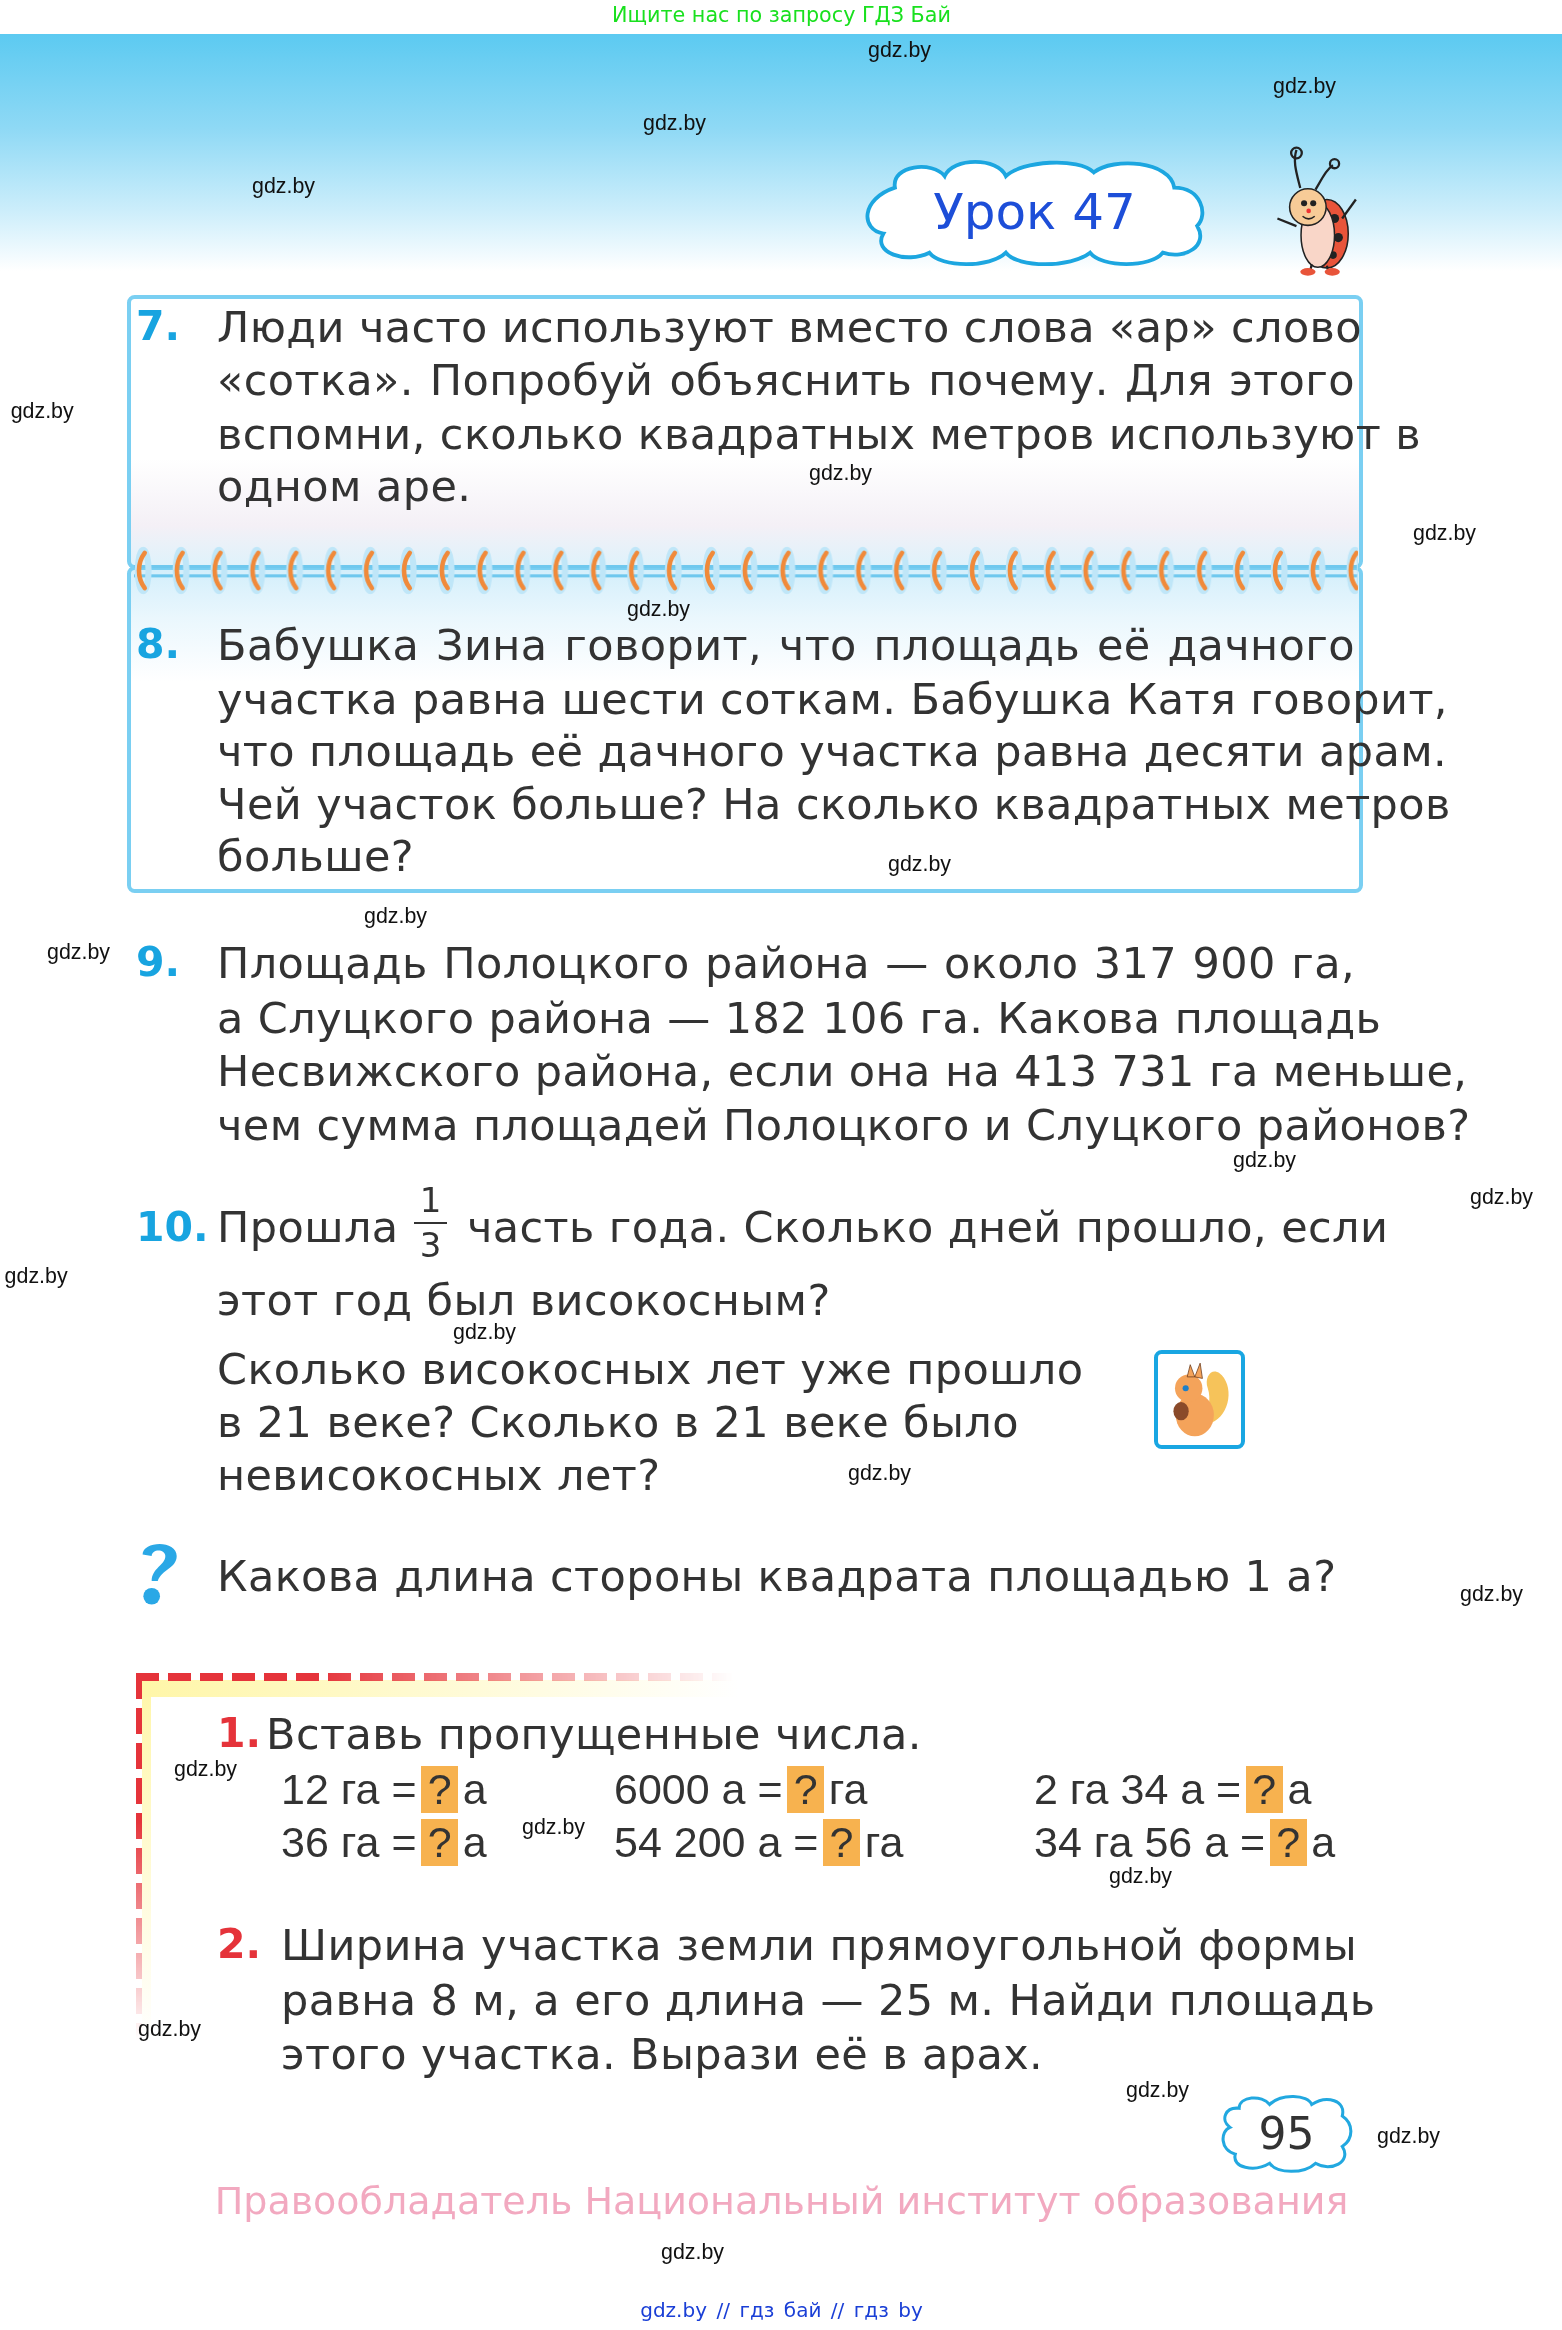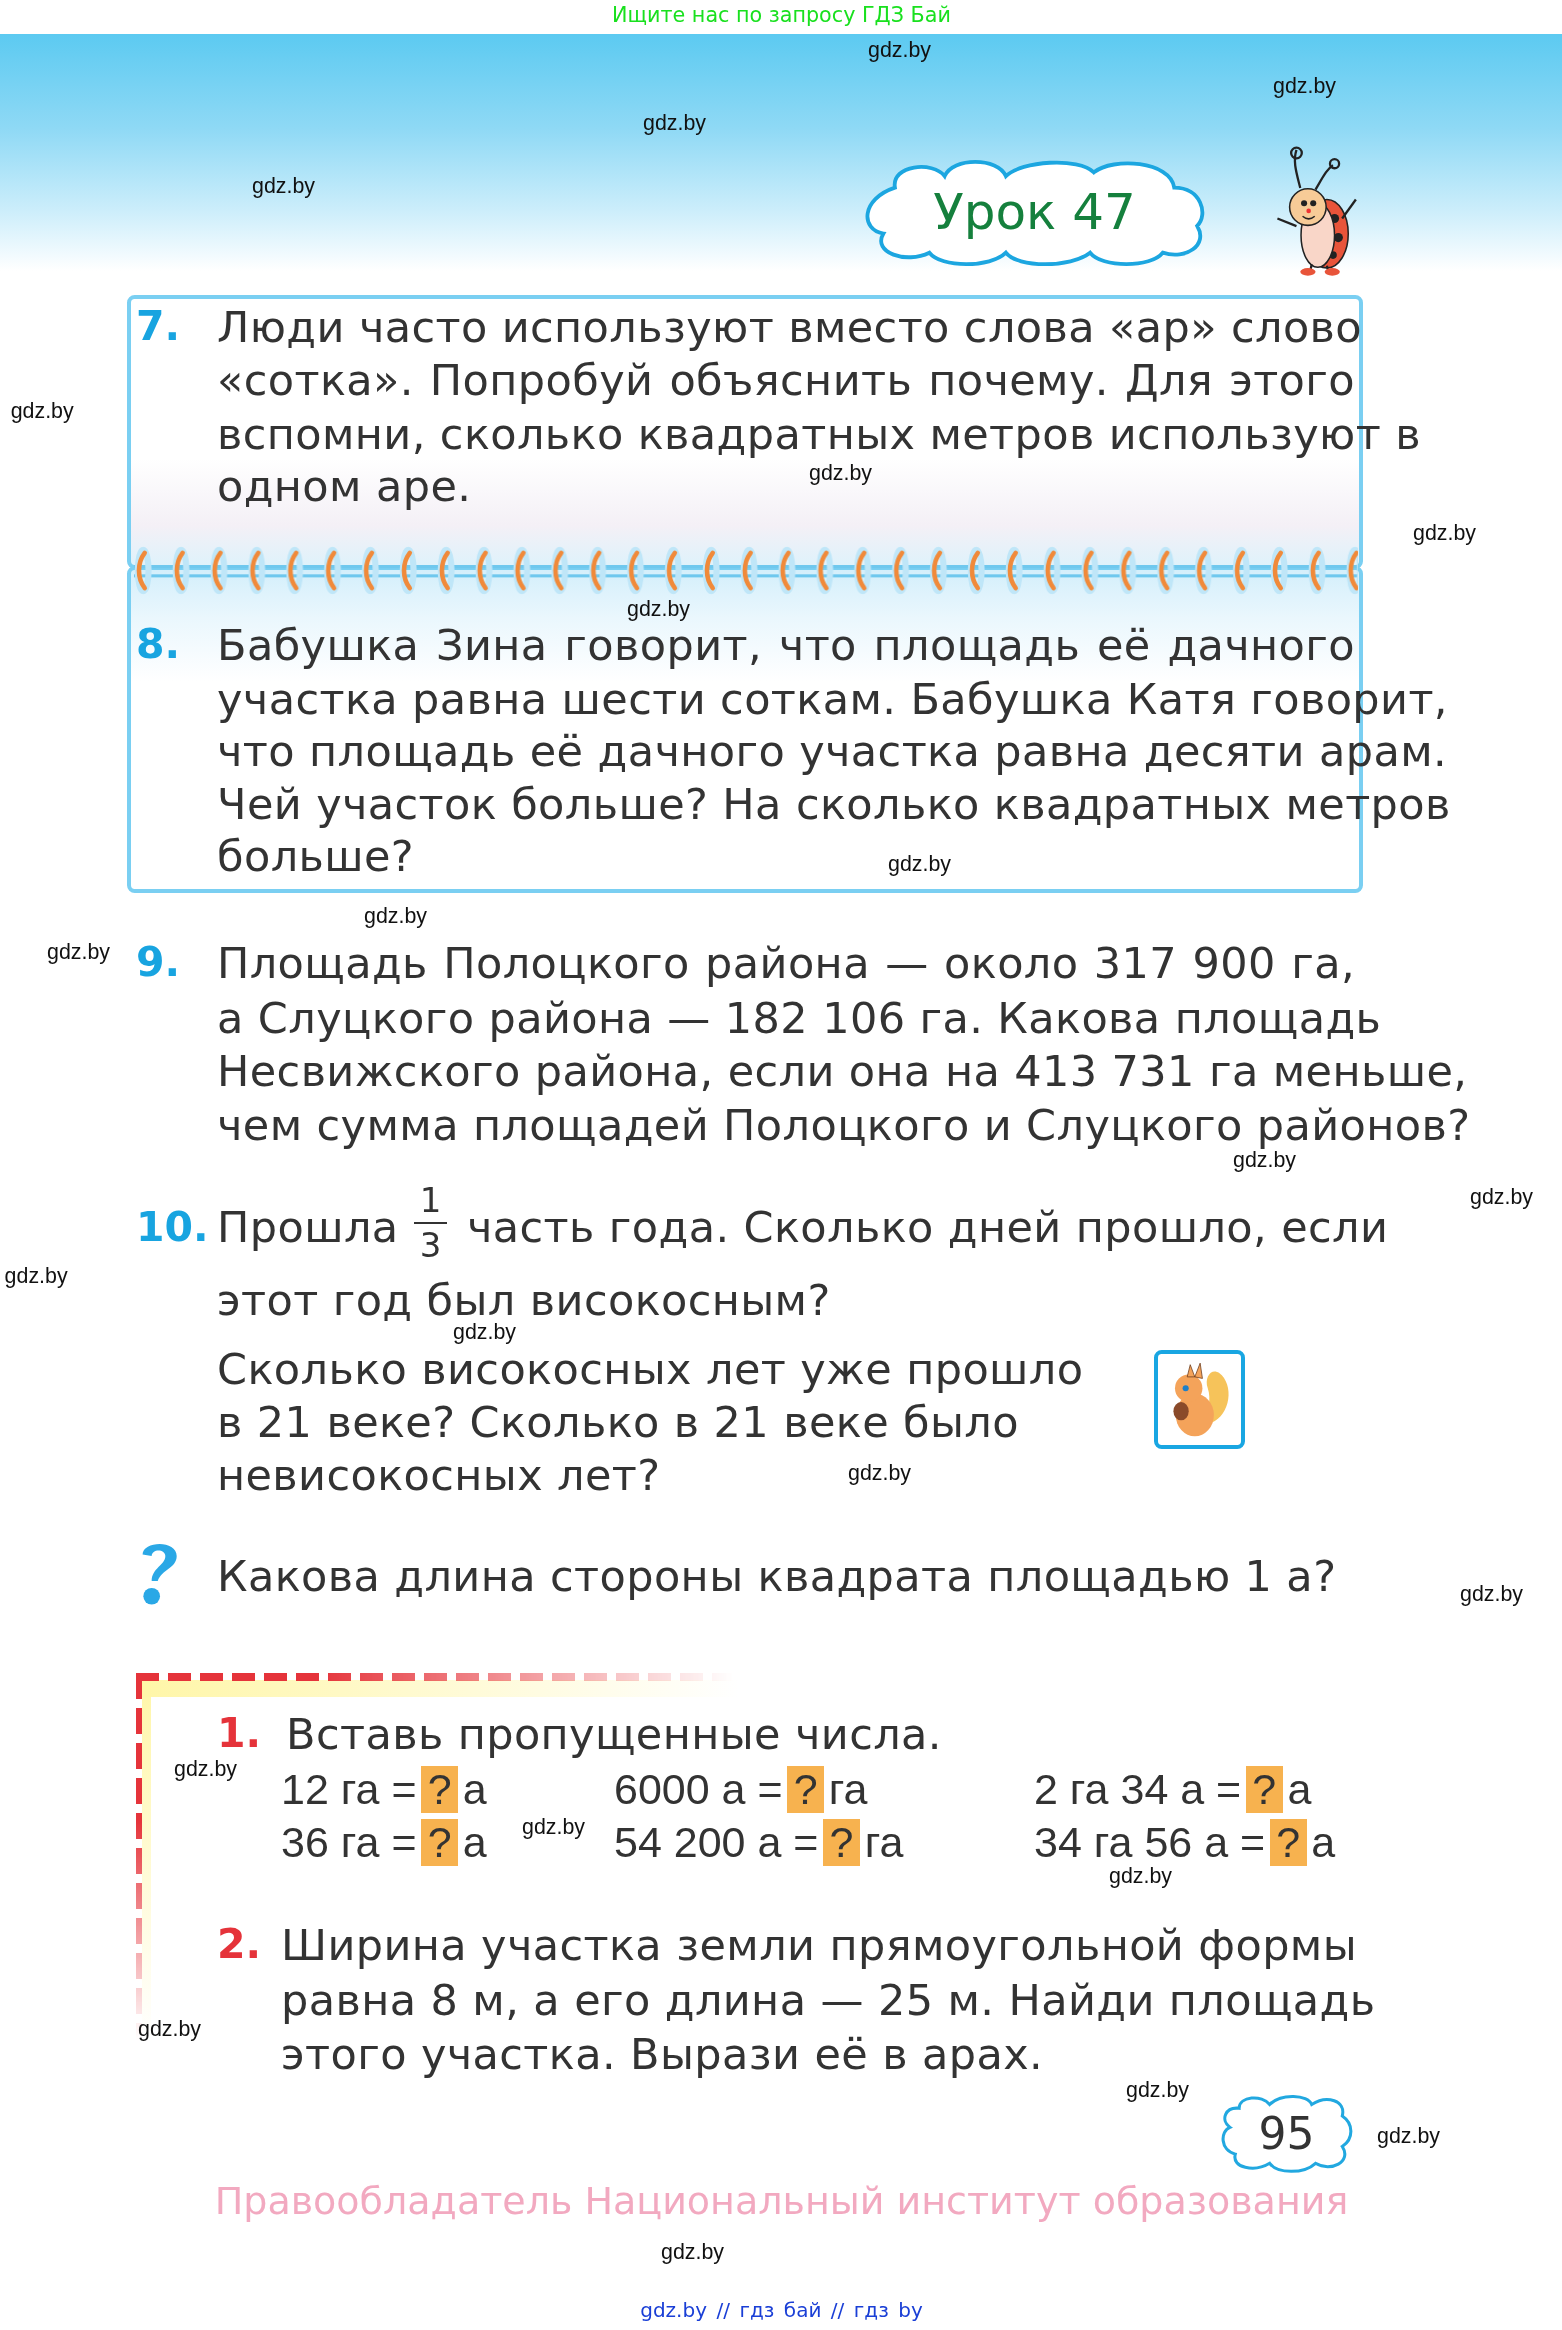--- a/index.html
+++ b/index.html
@@ -3,21 +3,21 @@
 <meta charset="utf-8">
 <style>
 *{margin:0;padding:0;box-sizing:border-box}
 body{width:1563px;height:2330px;position:relative;background:#fff;font-family:"Liberation Sans","DejaVu Sans",sans-serif;color:#333;overflow:hidden}
 .abs{position:absolute}
 #topbar{left:0;top:0;width:1563px;height:34px;background:#fff}
 #topbar-text{left:0;top:3.1px;width:1563px;text-align:center;color:#19e01e;font-size:20.7px;font-family:"DejaVu Sans",sans-serif}
 #sky{left:0;top:34px;width:1563px;height:237px;background:linear-gradient(#5ccaf1 0%,#8fd9f5 40%,#cdeefb 75%,#fff 100%)}
 .wm{position:absolute;font-family:Liberation Sans, sans-serif;font-size:21.4px;color:#111;white-space:nowrap;z-index:5}
 .cloud{position:absolute}
-#lesson-title{left:853px;top:164px;width:363px;height:96px;display:flex;align-items:center;justify-content:center;font-size:50px;color:#15803d;font-family:"DejaVu Sans",sans-serif;z-index:2}
+#lesson-title{left:853px;top:164px;width:363px;height:96px;display:flex;align-items:center;justify-content:center;font-size:50px;color:#1d4ed8;font-family:"DejaVu Sans",sans-serif;z-index:2}
 .box{position:absolute;border:4.6px solid #7acff2;border-radius:7.7px;background:#fff}
 #box7{left:127px;top:295px;width:1236px;height:274px;background:linear-gradient(#fff 0%,#fff 60%,#f4f0f6 85%,#dff2fb 100%)}
 #box8{left:127px;top:566px;width:1236px;height:327px;background:linear-gradient(#d4effb 0%,#eaf7fd 15%,#fff 35%)}
 #rings{left:134px;top:536px;width:1224px;height:69px;z-index:3}
 .num{position:absolute;font-weight:bold;font-size:41px;color:#18a4e0;font-family:"DejaVu Sans",sans-serif}
 .num.red{color:#e5333a}
 .line{position:absolute;left:217px;font-size:43px;line-height:54px;white-space:nowrap;font-family:"DejaVu Sans",sans-serif;color:#333;letter-spacing:0.4px}
 .line.j{width:1138px;text-align:justify;text-align-last:justify}
 .eq{position:absolute;font-size:43px;white-space:nowrap;font-family:Liberation Sans, sans-serif;color:#333;line-height:54px}
 .qbox{display:inline-block;background:#f7b24f;width:37px;height:47px;text-align:center;line-height:47px;vertical-align:middle;margin:0 4.6px;position:relative;top:-3.1px}
@@ -127,21 +127,21 @@
   <circle cx="22" cy="75" r="11" fill="#2aa8e6"></circle>
 </svg>
 <div class="line" style="top:1549px">Какова длина стороны квадрата площадью 1 а?</div>
 
 <div class="abs" id="dash-top-glow"></div>
 <div class="abs" id="dash-left-glow"></div>
 <div class="abs" id="dash-top"></div>
 <div class="abs" id="dash-left"></div>
 
 <div class="num red" style="left:217px;top:1709px">1.</div>
-<div class="line" style="left:286px;top:1707px">Вставь пропущенные числа.</div>
+<div class="line" style="left:266px;top:1707px">Вставь пропущенные числа.</div>
 
 <div class="eq" style="left:281px;top:1762px"><span>12 га =</span><span class="qbox">?</span><span>а</span></div>
 <div class="eq" style="left:614px;top:1762px"><span>6000 а =</span><span class="qbox">?</span><span>га</span></div>
 <div class="eq" style="left:1034px;top:1762px"><span>2 га 34 а =</span><span class="qbox">?</span><span>а</span></div>
 
 <div class="eq" style="left:281px;top:1815px"><span>36 га =</span><span class="qbox">?</span><span>а</span></div>
 <div class="eq" style="left:614px;top:1815px"><span>54 200 а =</span><span class="qbox">?</span><span>га</span></div>
 <div class="eq" style="left:1034px;top:1815px"><span>34 га 56 а =</span><span class="qbox">?</span><span>а</span></div>
 
 <div class="num red" style="left:217px;top:1920px">2.</div>

